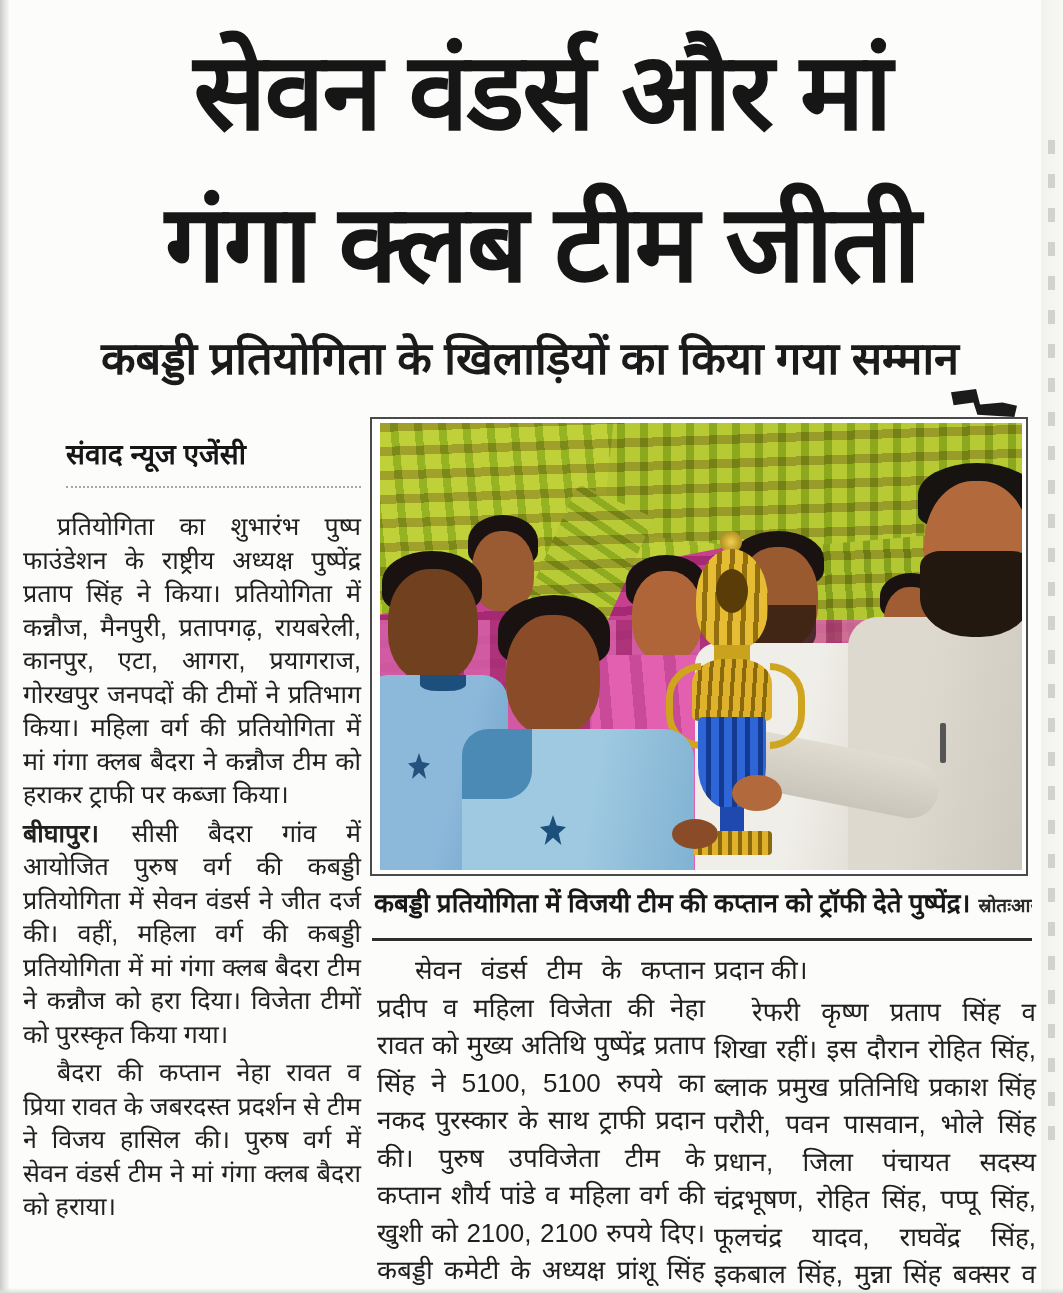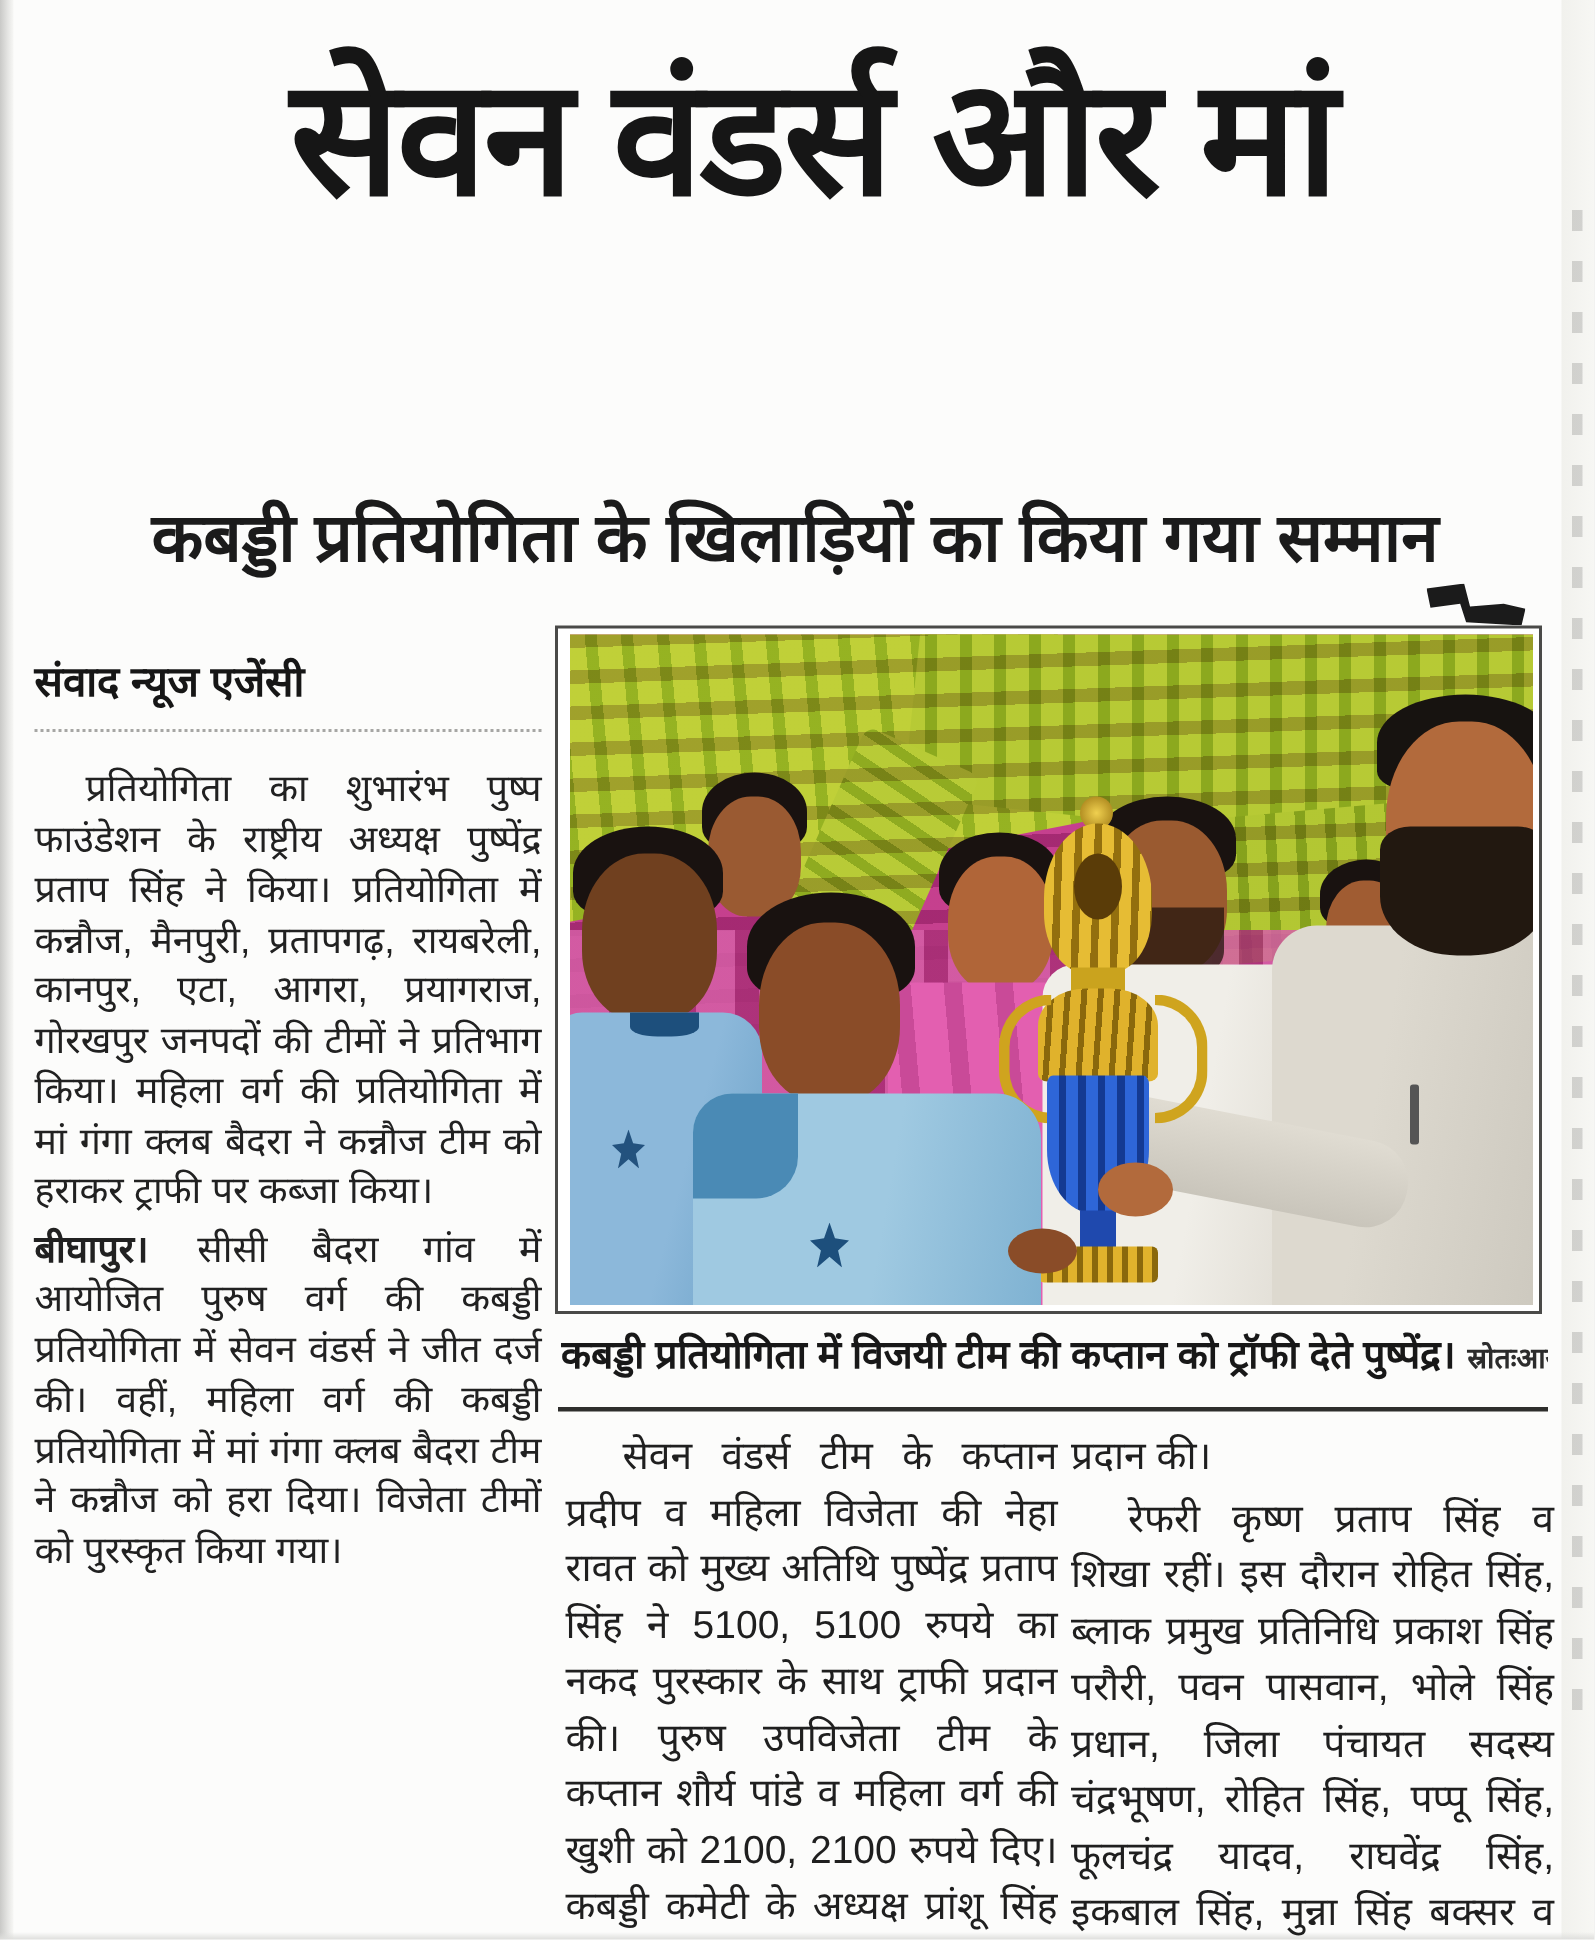--- a/index.html
+++ b/index.html
@@ -25,21 +25,21 @@
 
   
   .headline{position:absolute;left:42px;top:16px;width:1000px;text-align:center;
     font-weight:800;color:#161616;line-height:152px;font-size:108px;letter-spacing:-2px;}
   .subheadline{position:absolute;left:30px;top:328px;width:1000px;text-align:center;
     font-weight:700;color:#1b1b1b;font-size:45px;line-height:62px;}
 
   
   .left-col{position:absolute;left:23px;top:434px;width:338px;}
   .byline{font-size:28px;font-weight:700;color:#161616;padding-bottom:14px;
-    border-bottom:2px dotted #a6a6a4;margin-bottom:22px;}
+    border-bottom:2px dotted #a6a6a4;margin-bottom:22px;margin-left:43px;}
   .body-text{font-size:25px;line-height:33.5px;text-align:justify;color:#212121;margin:0 0 5px 0;}
   .indent{text-indent:34px;}
   .dateline{font-weight:800;margin-right:3px;}
 
   
   .photo{position:absolute;left:370px;top:417px;width:658px;height:459px;
     border:2px solid #4a4a48;background:#fff;box-sizing:border-box;padding:4px 4px 4px 8px;}
   .scene{position:relative;width:100%;height:100%;overflow:hidden;background:#c23487;}
   .scene *{position:absolute;}
   .drape-ruffle{left:0;top:0;width:100%;height:62%;
@@ -143,28 +143,30 @@
 <div class="page">
 
   <div class="edge-left"></div>
   <div class="edge-right"></div>
   <div class="edge-right-ghost"></div>
   <div class="edge-bottom"></div>
   <div class="ink-fragment"></div>
 
   <div class="headline">
     <div>सेवन वंडर्स और मां</div>
+    <div>गंगा क्लब टीम जीती</div>
   </div>
 
   <div class="subheadline">कबड्डी प्रतियोगिता के खिलाड़ियों का किया गया सम्मान</div>
 
   <div class="left-col">
     <div class="byline">संवाद न्यूज एजेंसी</div>
     <p class="body-text indent">प्रतियोगिता का शुभारंभ पुष्प फाउंडेशन के राष्ट्रीय अध्यक्ष पुष्पेंद्र प्रताप सिंह ने किया। प्रतियोगिता में कन्नौज, मैनपुरी, प्रतापगढ़, रायबरेली, कानपुर, एटा, आगरा, प्रयागराज, गोरखपुर जनपदों की टीमों ने प्रतिभाग किया। महिला वर्ग की प्रतियोगिता में मां गंगा क्लब बैदरा ने कन्नौज टीम को हराकर ट्राफी पर कब्जा किया।</p>
     <p class="body-text"><span class="dateline">बीघापुर।</span><span> सीसी बैदरा गांव में आयोजित पुरुष वर्ग की कबड्डी प्रतियोगिता में सेवन वंडर्स ने जीत दर्ज की। वहीं, महिला वर्ग की कबड्डी प्रतियोगिता में मां गंगा क्लब बैदरा टीम ने कन्नौज को हरा दिया। विजेता टीमों को पुरस्कृत किया गया।</span></p>
+    <p class="body-text indent">बैदरा की कप्तान नेहा रावत व प्रिया रावत के जबरदस्त प्रदर्शन से टीम ने विजय हासिल की। पुरुष वर्ग में सेवन वंडर्स टीम ने मां गंगा क्लब बैदरा को हराया।</p>
   </div>
 
   <div class="photo">
     <div class="scene">
       <div class="drape-g1"></div>
       <div class="drape-g2"></div>
       <div class="drape-g4"></div>
       <div class="drape-g3"></div>
       <div class="drape-ruffle"></div>
       <div class="drape-pink-low"></div>

